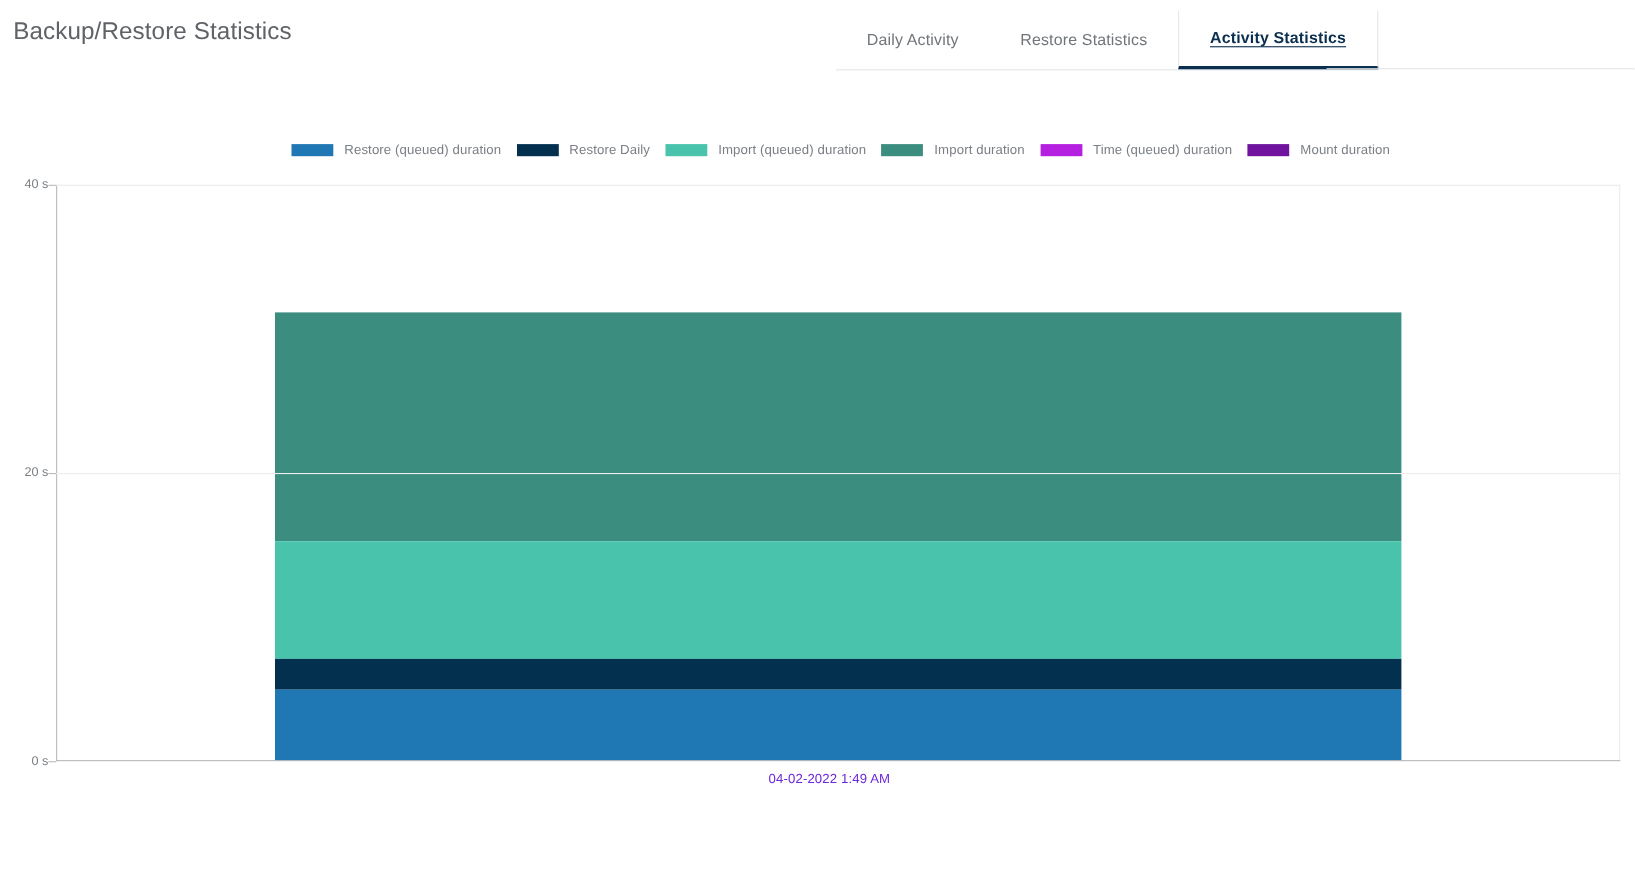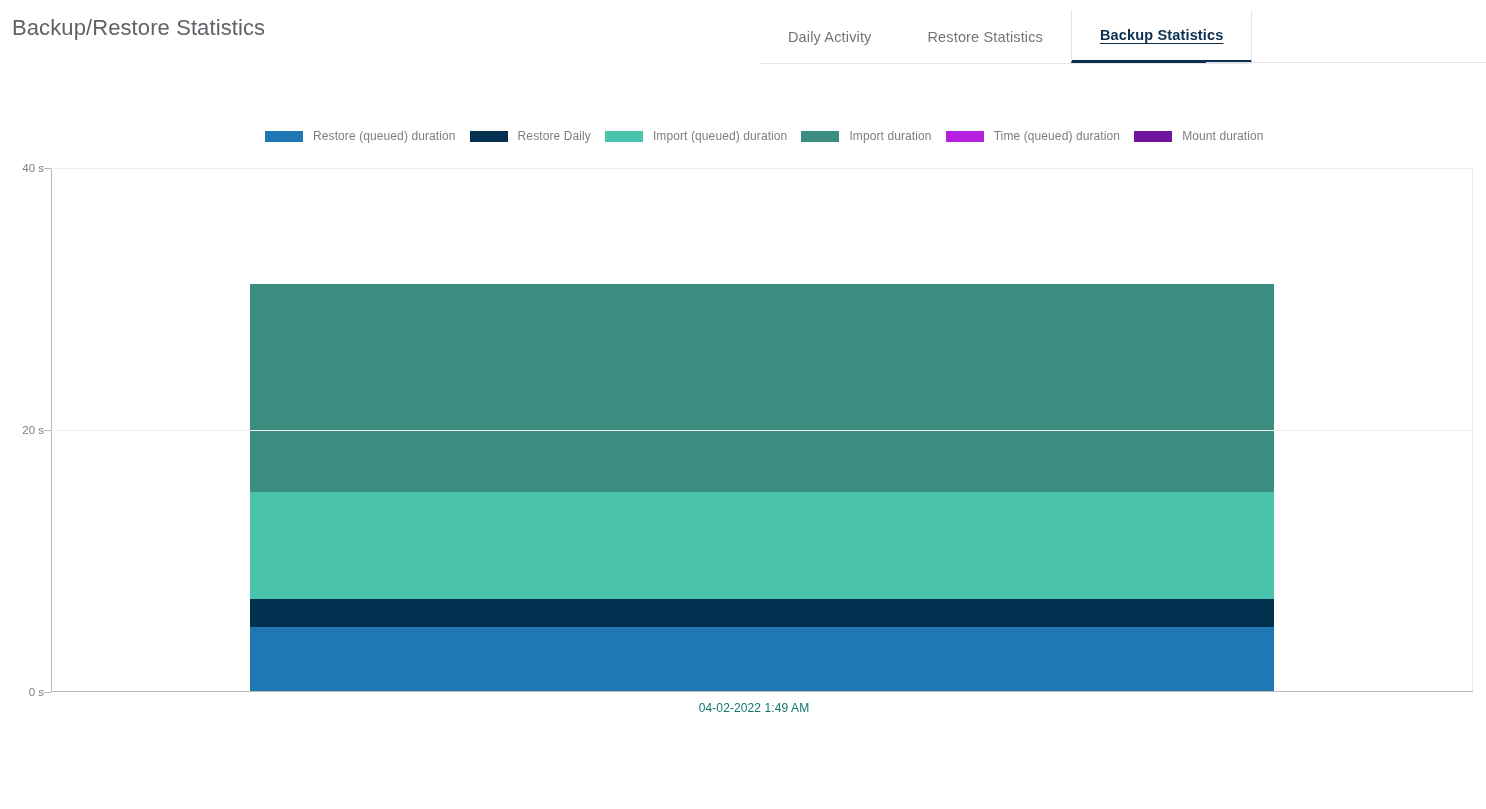--- a/index.html
+++ b/index.html
@@ -193,39 +193,39 @@
     display: block;
   }
 
   #xtick-label {
     position: absolute;
     left: 0;
     top: 701px;
     width: 1486px;
     text-align: center;
     font-size: 12px;
-    color: #0f766e;
+    color: #6d28d9;
     letter-spacing: 0.1px;
   }
   #xtick-label span {
     position: relative;
     left: 11px;
   }
 </style>
 </head>
 <body>
 
 <div id="header">
   <div id="page-title">Backup/Restore Statistics</div>
 
   <div id="tabs">
 
   <div class="tab">Daily Activity</div>
       <div class="tab">Restore Statistics</div>
-      <div class="tab active">Backup Statistics</div>
+      <div class="tab active">Activity Statistics</div>
     </div>
   <div id="tabs-trail"></div>
 </div>
 
 <div id="chart">
 
   <div id="legend">
 
   <div class="legend-item">
         <span class="legend-swatch" style="background: rgb(31, 120, 180);"></span>

